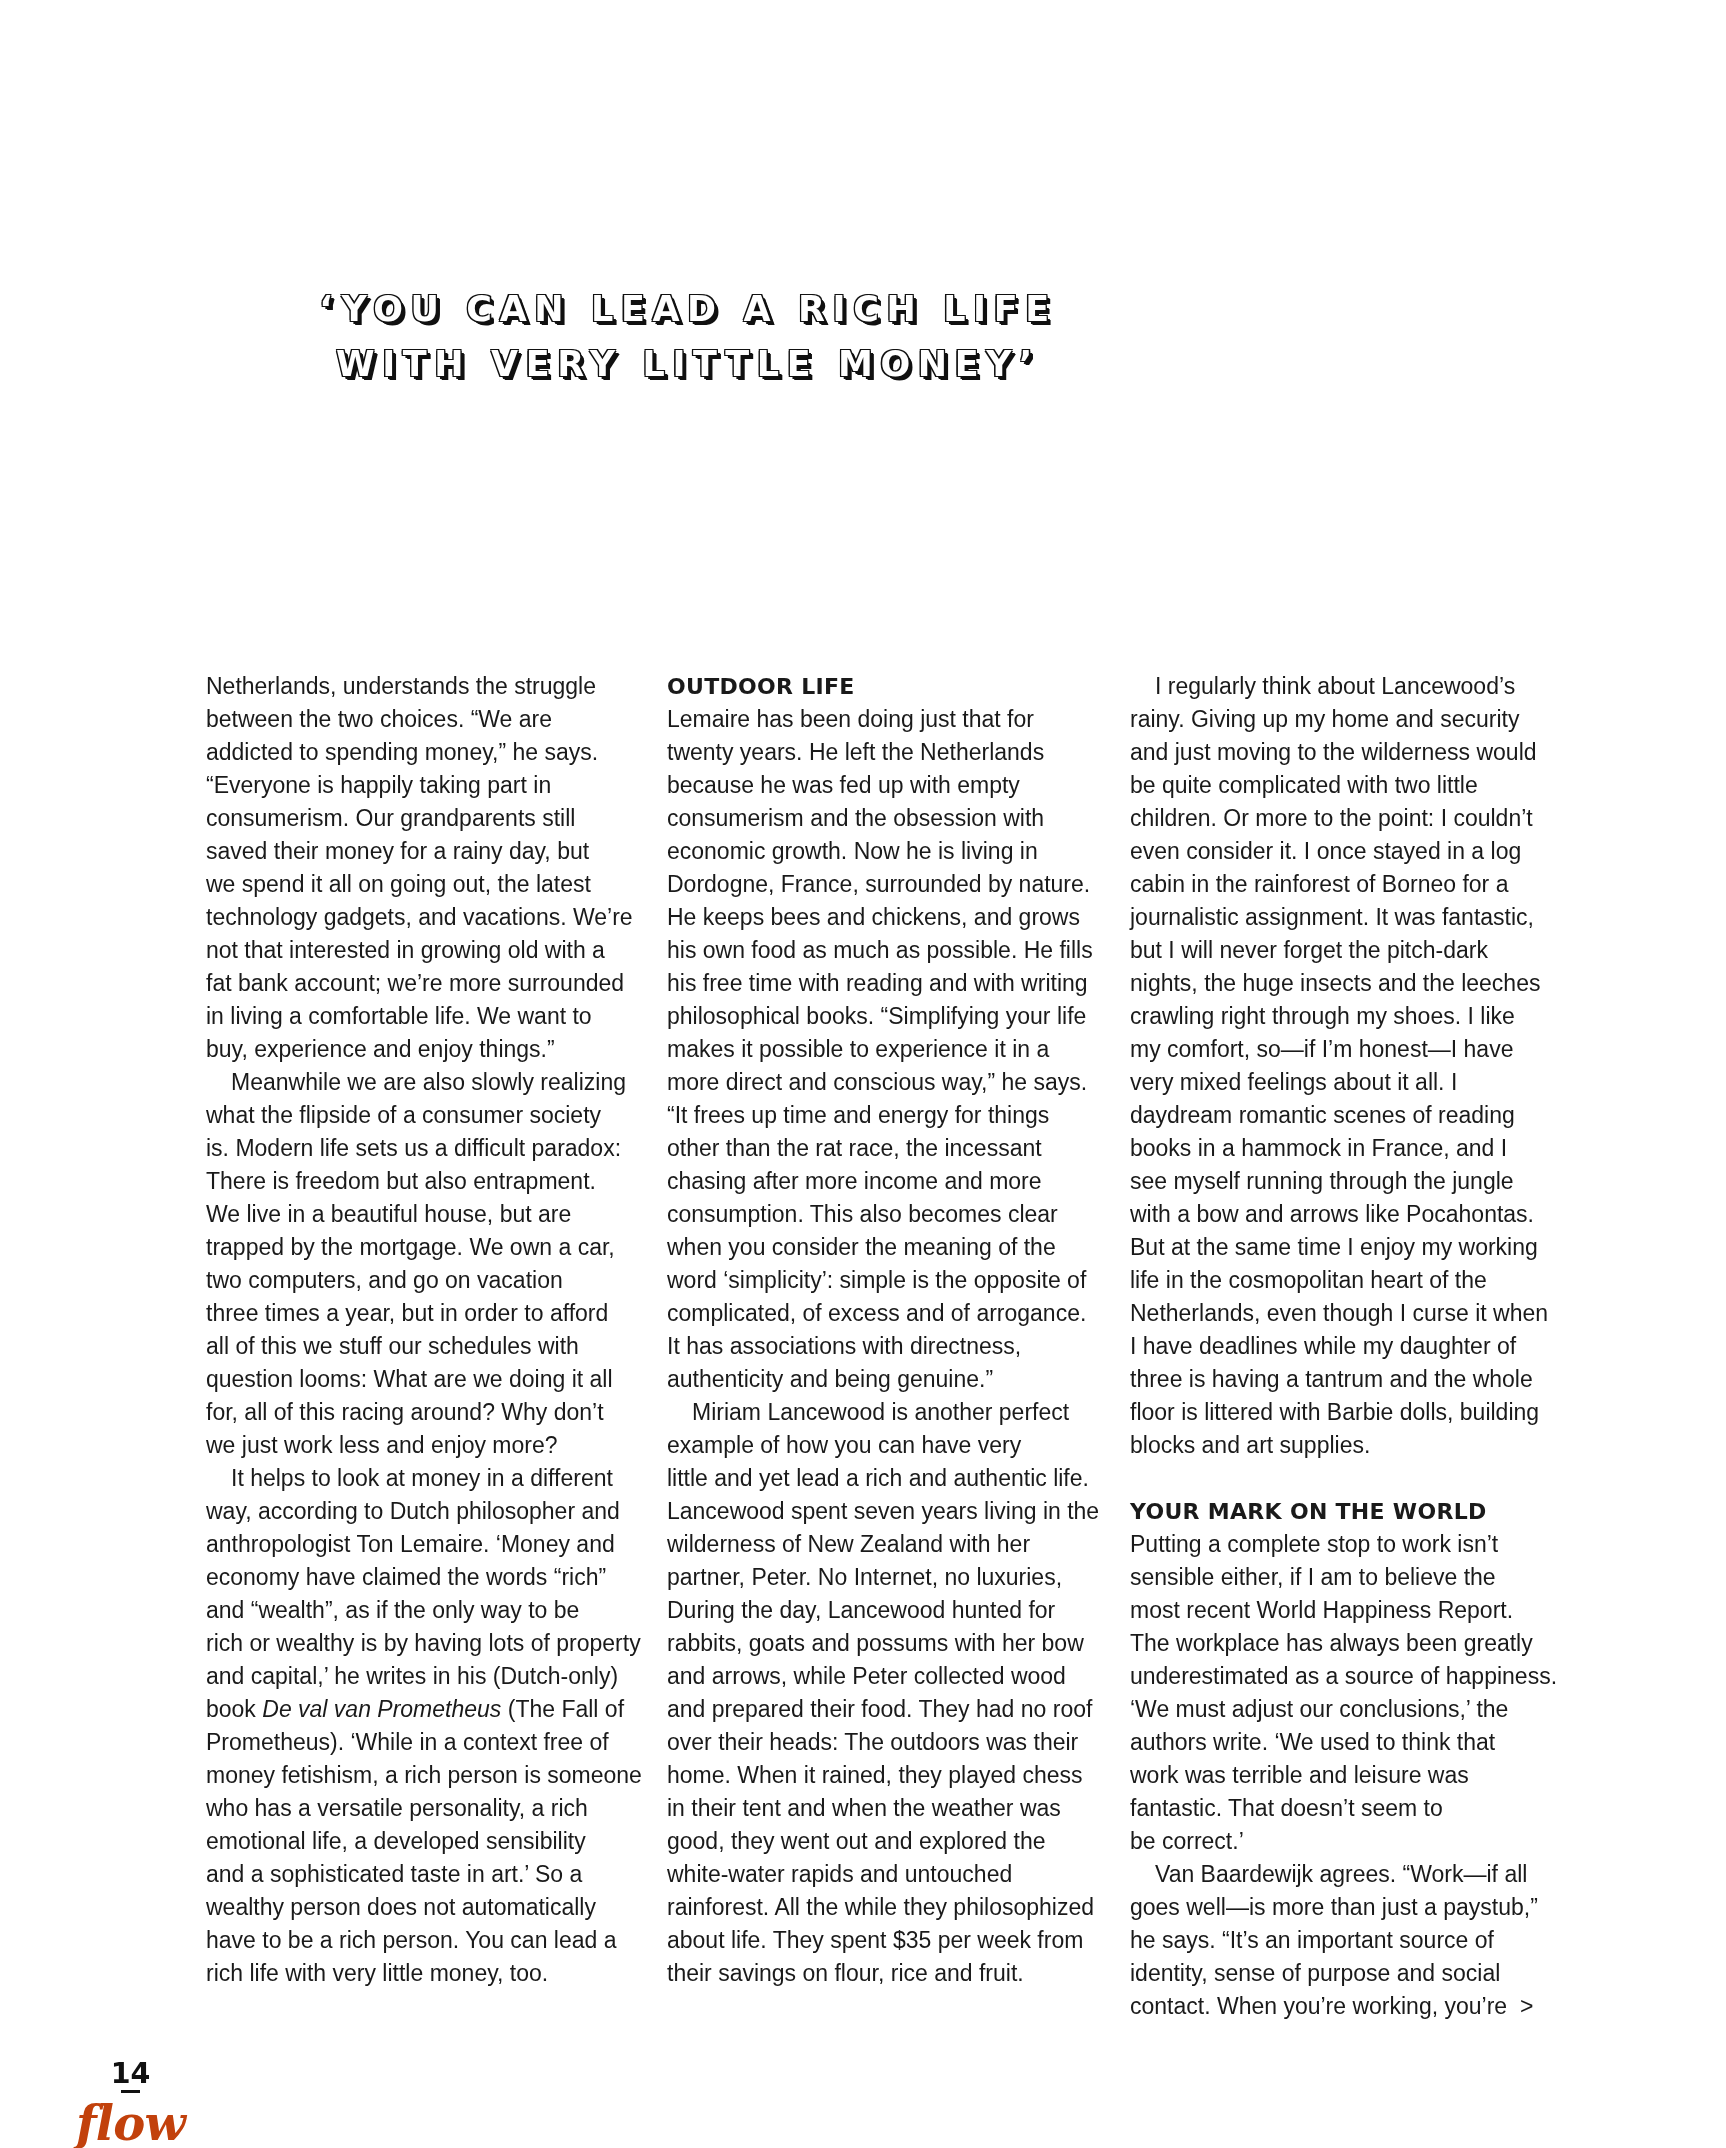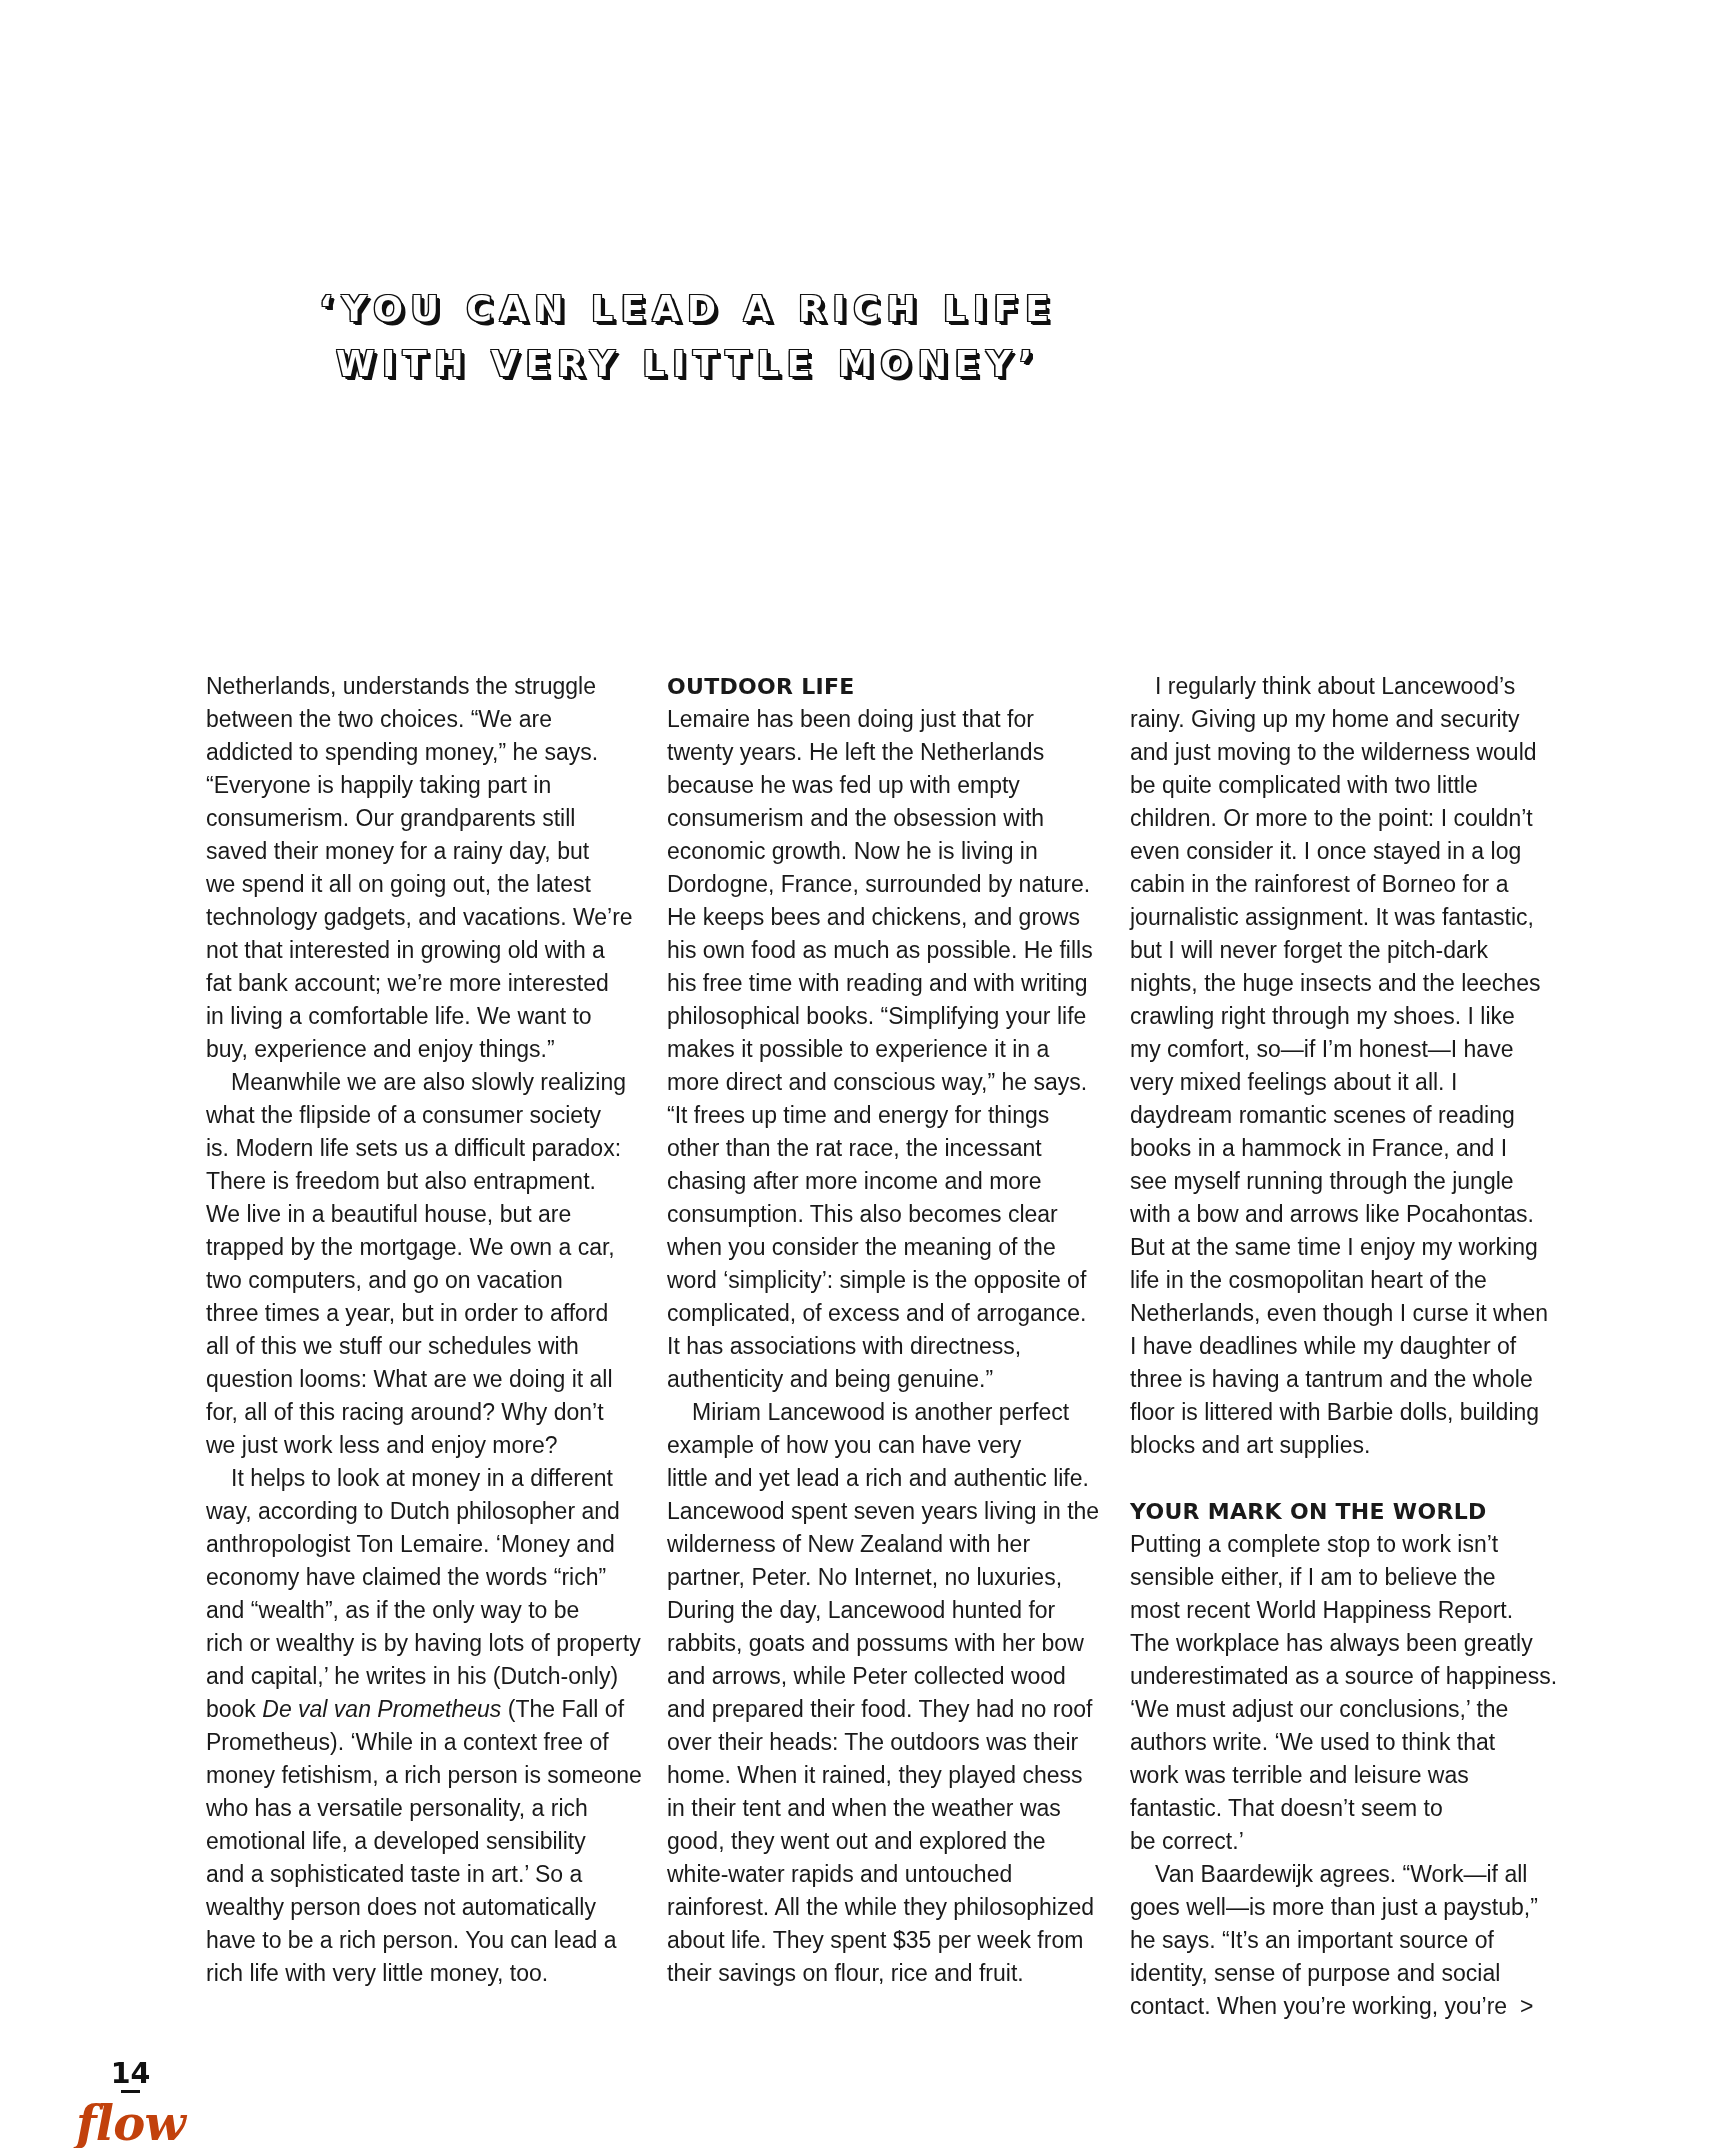--- a/index.html
+++ b/index.html
@@ -37,21 +37,21 @@
 <div class="col col1" id="col1">
     <span class="ln">Netherlands, understands the struggle</span>
     <span class="ln">between the two choices. “We are</span>
     <span class="ln">addicted to spending money,” he says.</span>
     <span class="ln">“Everyone is happily taking part in</span>
     <span class="ln">consumerism. Our grandparents still</span>
     <span class="ln">saved their money for a rainy day, but</span>
     <span class="ln">we spend it all on going out, the latest</span>
     <span class="ln">technology gadgets, and vacations. We’re</span>
     <span class="ln">not that interested in growing old with a</span>
-    <span class="ln">fat bank account; we’re more interested</span>
+    <span class="ln">fat bank account; we’re more surrounded</span>
     <span class="ln">in living a comfortable life. We want to</span>
     <span class="ln">buy, experience and enjoy things.”</span>
     <span class="ln indent">Meanwhile we are also slowly realizing</span>
     <span class="ln">what the flipside of a consumer society</span>
     <span class="ln">is. Modern life sets us a difficult paradox:</span>
     <span class="ln">There is freedom but also entrapment.</span>
     <span class="ln">We live in a beautiful house, but are</span>
     <span class="ln">trapped by the mortgage. We own a car,</span>
     <span class="ln">two computers, and go on vacation</span>
     <span class="ln">three times a year, but in order to afford</span>

